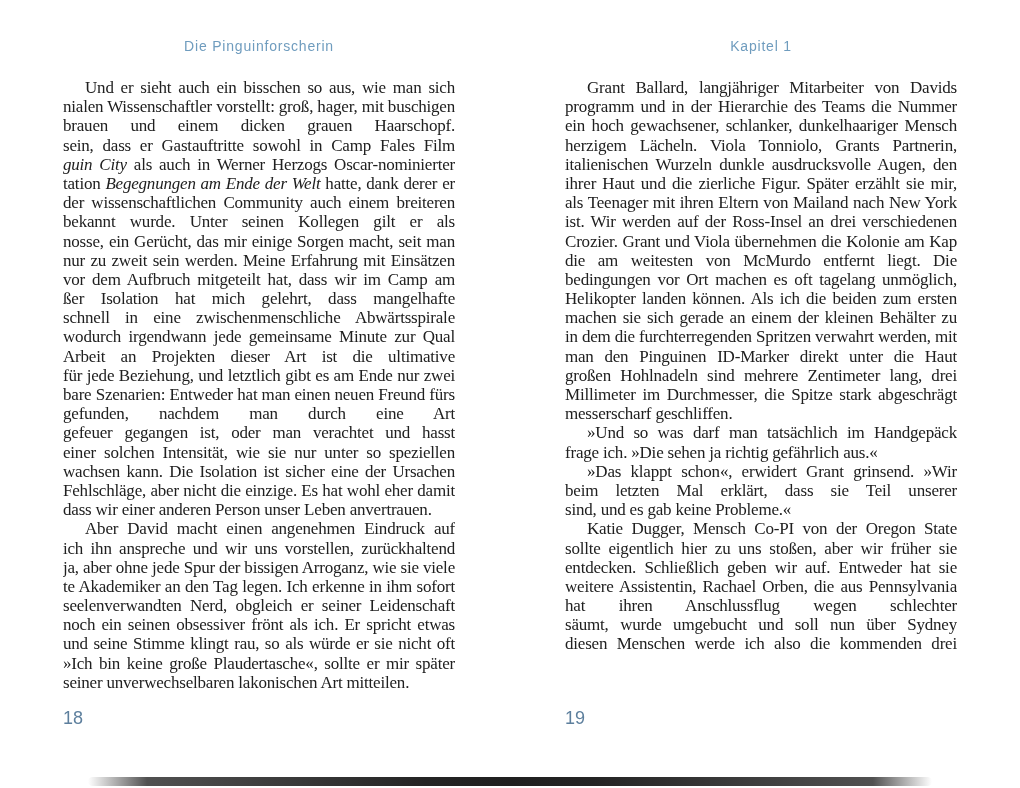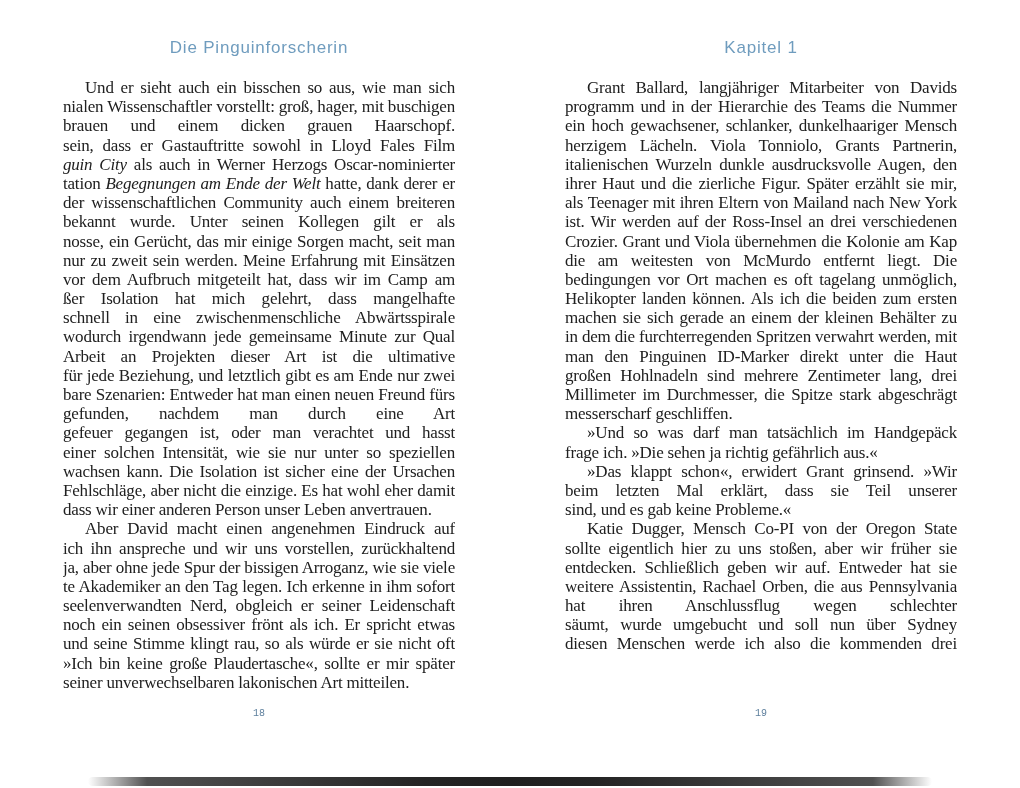--- a/index.html
+++ b/index.html
@@ -21,21 +21,21 @@
     height: 760px;
   }
   .page.left  { left: 63px; }
   .page.right { left: 565px; }
 
   .running-title {
     margin-top: 38px;
     height: 18px;
     text-align: center;
     font-family: "Liberation Sans", sans-serif;
-    font-size: 17px;
+    font-size: 14px;
     letter-spacing: 0.8px;
     color: var(--accent, #6f9cbe);
   }
   .body-text {
     margin-top: 22px;
     font-size: 17px;
     line-height: 19.2px;
     letter-spacing: -0.2px;
     color: var(--body, #202020);
   }
@@ -48,23 +48,22 @@
   }
   .line.indent  { text-indent: 22px; }
   .line.endline { text-align-last: left; font-family: Liberation Serif, serif; }
   .line i { }
 
   .page-number {
     position: absolute;
     top: 708px;
     left: 0;
     width: 100%;
-    text-align: center;
-    font-family: Liberation Mono, monospace;
-    font-size: 10px;
+    font-family: Liberation Sans, sans-serif;
+    font-size: 18px;
     color: var(--pagenum, #5d7f9d);
   }
 
   .bottom-shadow {
     position: absolute;
     left: 88px;
     width: 844px;
     bottom: 2px;
     height: 9px;
     border-radius: 5px;
@@ -82,21 +81,21 @@
 <body>
 
 <div>
 
   <section class="page left">
     <div class="running-title">Die Pinguinforscherin</div>
     <div class="body-text">
         <div class="line indent"><span>Und er sieht auch ein bisschen so aus, wie man sich einen ge-</span></div>
         <div class="line"><span>nialen Wissenschaftler vorstellt: groß, hager, mit buschigen Augen-</span></div>
         <div class="line"><span>brauen und einem dicken grauen Haarschopf. Erwähnenswert mag</span></div>
-        <div class="line"><span>sein, dass er Gastauftritte sowohl in Lloyd Fales Film </span><i>Return to Pen-</i></div>
+        <div class="line"><span>sein, dass er Gastauftritte sowohl in Camp Fales Film </span><i>Return to Pen-</i></div>
         <div class="line"><i>guin City</i><span> als auch in Werner Herzogs Oscar-nominierter Dokumen-</span></div>
         <div class="line"><span>tation </span><i>Begegnungen am Ende der Welt</i><span> hatte, dank derer er jenseits</span></div>
         <div class="line"><span>der wissenschaftlichen Community auch einem breiteren Publikum</span></div>
         <div class="line"><span>bekannt wurde. Unter seinen Kollegen gilt er als wortkarger Zeitge-</span></div>
         <div class="line"><span>nosse, ein Gerücht, das mir einige Sorgen macht, seit man mir kurz</span></div>
         <div class="line"><span>nur zu zweit sein werden. Meine Erfahrung mit Einsätzen in gro-</span></div>
         <div class="line"><span>vor dem Aufbruch mitgeteilt hat, dass wir im Camp am Kap Royds</span></div>
         <div class="line"><span>ßer Isolation hat mich gelehrt, dass mangelhafte Kommunikation</span></div>
         <div class="line"><span>schnell in eine zwischenmenschliche Abwärtsspirale führen kann,</span></div>
         <div class="line"><span>wodurch irgendwann jede gemeinsame Minute zur Qual wird. Die</span></div>

